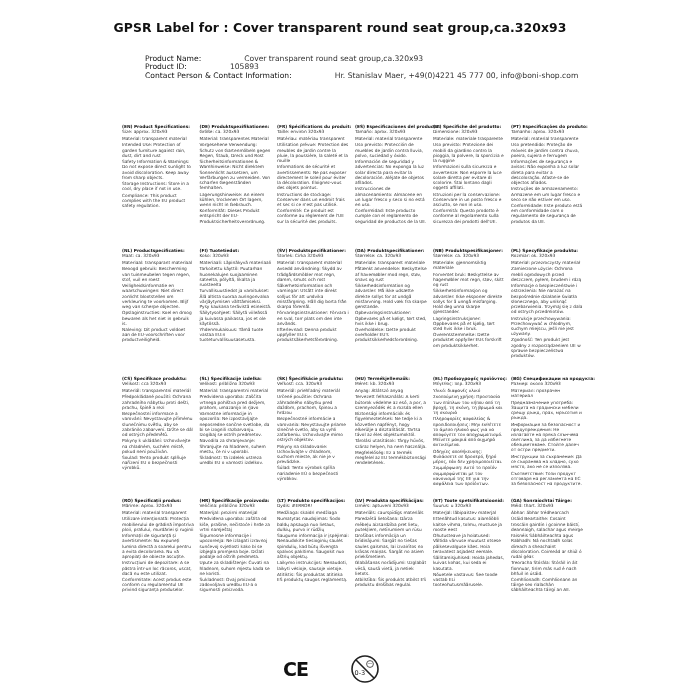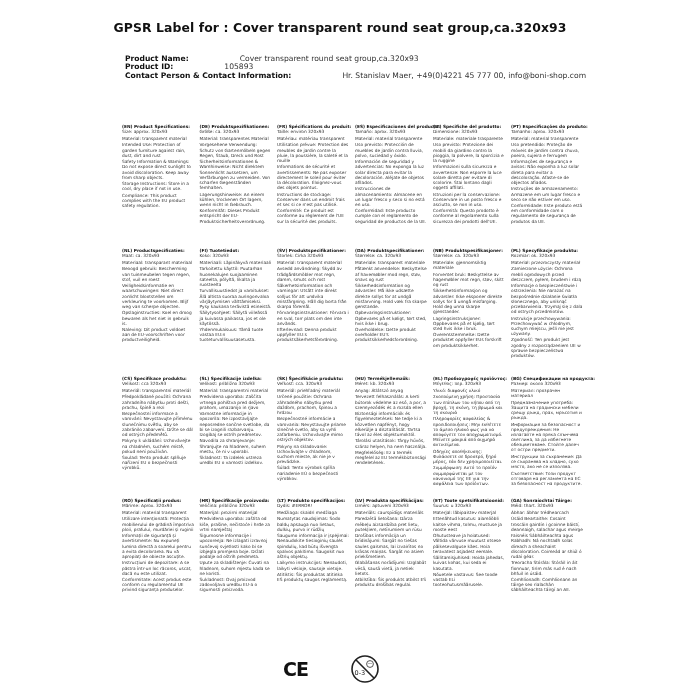--- a/index.html
+++ b/index.html
@@ -1,21 +1,21 @@
 <!DOCTYPE html>
 <html><head>
 <meta charset="utf-8">
 <style>
   html, body { margin:0; padding:0; background:#ffffff; }
   body { width:700px; height:700px; position:relative; overflow:hidden; font-family:"DejaVu Sans", sans-serif; color:#111; }
   .title { position:absolute; top:20px; left:0; width:680px; text-align:center; font-weight:bold; font-size:12.4px; letter-spacing:0.1px; }
   .info { position:absolute; top:55px; left:125px; font-size:7.6px; line-height:8.3px; }
   .info .row { white-space:nowrap; }
-  .info .lbl { font-weight:bold; }
-  .info .val { color:#333; margin-left:11px;padding-left:40px; }
+  .info .lbl { font-weight:normal;margin-left:20px; }
+  .info .val { color:#333; margin-left:3px;padding-left:40px; }
   .block { position:absolute; width:72px; font-size:4.3px; line-height:5.1px; color:#333; }
   .block .hd { font-weight:bold; color:#111; white-space:nowrap; }
   .block .p { margin-top:1.6px; }
   .logos { position:absolute; top:654px; left:0; width:588px; height:30px; }
   .ce { position:absolute; left:283px; top:4px; font-size:19px; font-weight:bold; letter-spacing:-1px; font-family:"DejaVu Sans", sans-serif; }
   .age { position:absolute; left:350px; top:0px; width:30px; height:30px; }
 </style>
 </head>
 <body>
 

